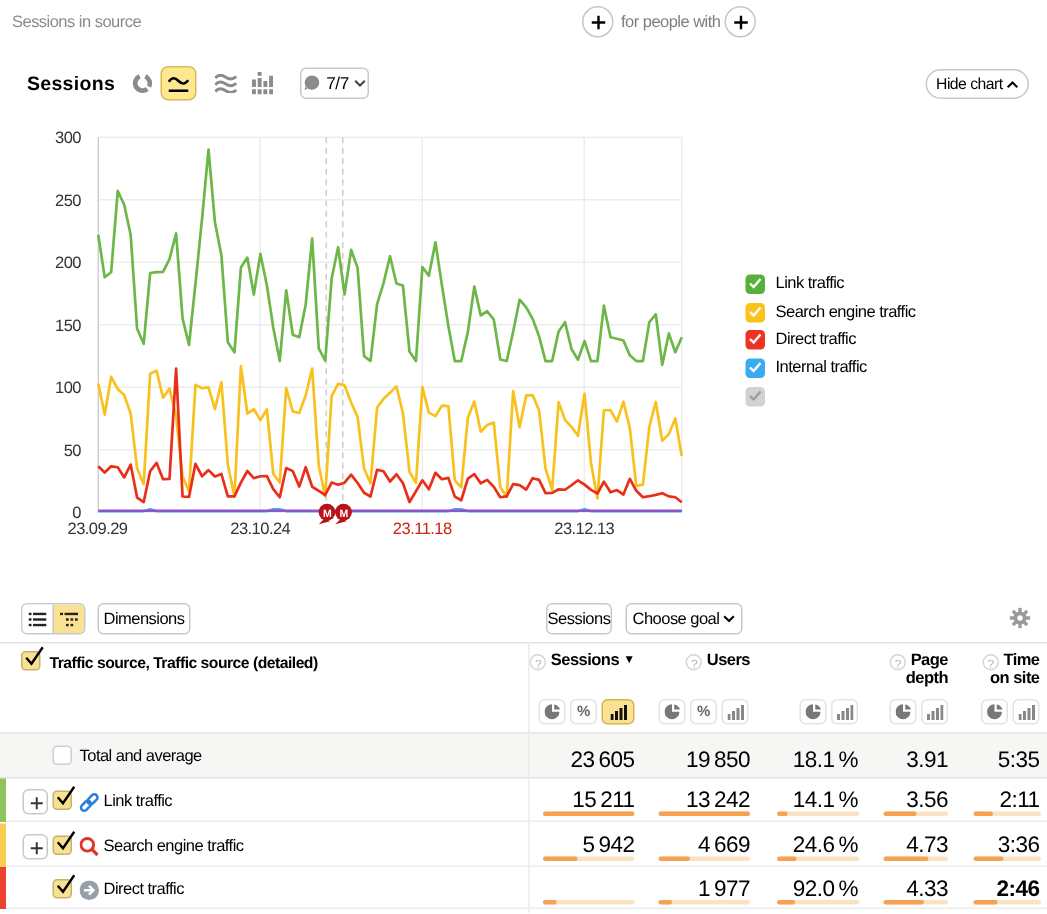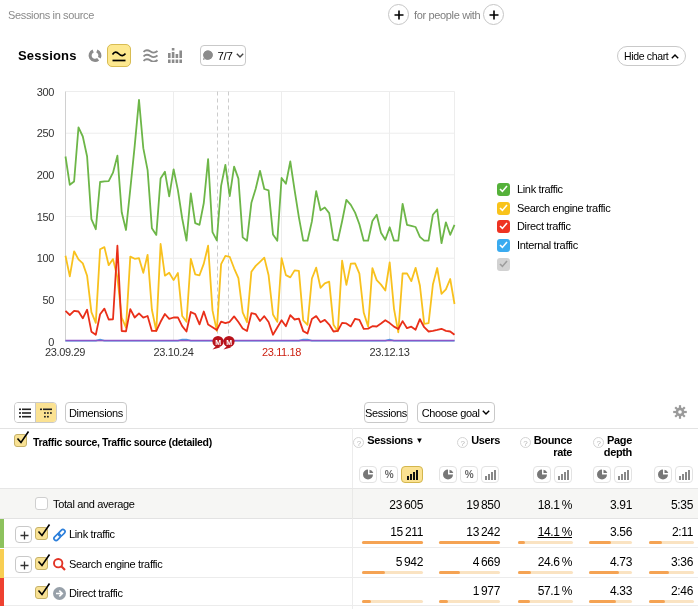--- a/index.html
+++ b/index.html
@@ -4,21 +4,21 @@
 * { margin:0; padding:0; box-sizing:border-box; }
 html,body { width:698px; height:609px; background:#fff; font-family:"Liberation Sans",sans-serif; color:#000; overflow:hidden; }
 #page { letter-spacing:-0.35px; }
 .abs { position:absolute; }
 #page { position:relative; width:698px; height:609px; }
 .gray { color:#8a8a8a; }
 .btn { position:absolute; border:1px solid #c9c9c9; border-radius:4px; background:#fff; display:flex; align-items:center; justify-content:center; font-size:11px; }
 .chk { position:absolute; width:13px; height:13px; border-radius:3px; }
 .bar { position:absolute; height:3px; border-radius:1.5px; background:#fae3c2; }
 .bar > i { position:absolute; left:0; top:0; bottom:0; border-radius:1.5px; background:#f5a353; display:block; }
-.num { position:absolute; font-size:12px; text-align:right; }
+.num { position:absolute; font-size:15px; text-align:right; }
 .colhead { position:absolute; font-size:11px; font-weight:bold; text-align:right; line-height:12px; }
 .sbtn { position:absolute; height:17px; border:1px solid #e3e3e3; border-radius:4px; background:#fff; display:flex; align-items:center; justify-content:center; }
 .sbtn.sel { background:#fbe292; border:1px solid #d3b64d; }
 </style></head>
 <body>
 <div id="page">
 
 <div class="abs gray" style="left:8px; top:9px; font-size:11px;">Sessions in source</div>
 <div class="abs" style="left:388px; top:4px; width:21px; height:21px; border:1px solid #c6c6c6; border-radius:50%;">
   <svg class="abs" style="left:4.5px; top:4.5px;" width="10" height="10" viewBox="0 0 10 10">
@@ -204,22 +204,22 @@
 <div class="abs" style="left:0; top:428px; width:698px; height:181px; border-top:1px solid #e3e3e3;"></div>
 <div class="abs" style="left:352px; top:428px; width:1px; height:181px; background:#ececec;"></div>
 
 <div class="chk" style="left:14px; top:434px; background:#f8e194; border:1px solid #c6b269;"></div>
 <svg class="abs" style="left:16px; top:430px;" width="14" height="15" viewBox="0 0 14 15">
       <path d="M1.5 8.5 L5 12.5 L12.5 1.5" stroke="#000" stroke-width="1.6" fill="none"></path>
     </svg>
 <div class="abs" style="left:33px; top:436px; font-size:10.5px; font-weight:bold;">Traffic source, Traffic source (detailed)</div>
 <div class="colhead" style="left:333px; top:434px; width:90px;"><span style="display:inline-block; width:11px; height:11px; border:1px solid #d4d4d4; border-radius:50%; font-size:8px; font-weight:normal; color:#b5b5b5; text-align:center; line-height:11px; position:relative; top:2px; margin-right:3px;">?</span>Sessions <span style="font-size:8px; position:relative; top:-1px;">▼</span></div>
 <div class="colhead" style="left:410px; top:434px; width:90px;"><span style="display:inline-block; width:11px; height:11px; border:1px solid #d4d4d4; border-radius:50%; font-size:8px; font-weight:normal; color:#b5b5b5; text-align:center; line-height:11px; position:relative; top:2px; margin-right:3px;">?</span>Users</div>
-<div class="colhead" style="left:482px; top:434px; width:90px;"><span style="display:inline-block; width:11px; height:11px; border:1px solid #d4d4d4; border-radius:50%; font-size:8px; font-weight:normal; color:#b5b5b5; text-align:center; line-height:11px; position:relative; top:2px; margin-right:3px;">?</span>Bounce<br>rate</div>
 <div class="colhead" style="left:542px; top:434px; width:90px;"><span style="display:inline-block; width:11px; height:11px; border:1px solid #d4d4d4; border-radius:50%; font-size:8px; font-weight:normal; color:#b5b5b5; text-align:center; line-height:11px; position:relative; top:2px; margin-right:3px;">?</span>Page<br>depth</div>
+<div class="colhead" style="left:603px; top:434px; width:90px;"><span style="display:inline-block; width:11px; height:11px; border:1px solid #d4d4d4; border-radius:50%; font-size:8px; font-weight:normal; color:#b5b5b5; text-align:center; line-height:11px; position:relative; top:2px; margin-right:3px;">?</span>Time<br>on site</div>
 <div class="sbtn" style="left:359px; top:466px; width:18px;">
       <svg width="11" height="11" viewBox="0 0 11 11">
         <path d="M5 5.5 L5 0.5 A5 5 0 1 0 10 5.5 Z" fill="#777"></path>
         <path d="M6.5 0.7 A5 5 0 0 1 10.3 4 L6.5 4 Z" fill="#777"></path>
       </svg>
     </div>
 <div class="sbtn" style="left:380px; top:466px; width:18px;">
       <span style="font-size:10px; font-weight:bold; color:#666;">%</span>
     </div>
 <div class="sbtn sel" style="left:401px; top:466px; width:22px;">
@@ -329,21 +329,21 @@
     </svg>
 <div class="abs" style="left:69px; top:528px; font-size:11px;">Link traffic</div>
 <div class="num" style="left:343px; top:525px; width:80px;">15 211</div>
 <div class="bar" style="left:361.5px; top:541px; width:61px;">
       <i style="width:100%;"></i>
     </div>
 <div class="num" style="left:420px; top:525px; width:80px;">13 242</div>
 <div class="bar" style="left:439.0px; top:541px; width:61px;">
       <i style="width:100%;"></i>
     </div>
-<div class="num" style="left:492px; top:525px; width:80px;text-decoration:underline;">14.1 %</div>
+<div class="num" style="left:492px; top:525px; width:80px;">14.1 %</div>
 <div class="bar" style="left:517.5px; top:541px; width:55px;">
       <i style="width:13%;"></i>
     </div>
 <div class="num" style="left:552px; top:525px; width:80px;">3.56</div>
 <div class="bar" style="left:589.0px; top:541px; width:43px;">
       <i style="width:52%;"></i>
     </div>
 <div class="num" style="left:613px; top:525px; width:80px;">2:11</div>
 <div class="bar" style="left:649.0px; top:541px; width:44.5px;">
       <i style="width:29%;"></i>
@@ -396,25 +396,25 @@
     </svg>
 <div class="abs" style="left:69px; top:587px; font-size:11px;">Direct traffic</div>
 <div class="num" style="left:343px; top:584px; width:80px;margin-top:23px;">2 233</div>
 <div class="bar" style="left:361.5px; top:600px; width:61px;">
       <i style="width:15%;"></i>
     </div>
 <div class="num" style="left:420px; top:584px; width:80px;">1 977</div>
 <div class="bar" style="left:439.0px; top:600px; width:61px;">
       <i style="width:15%;"></i>
     </div>
-<div class="num" style="left:492px; top:584px; width:80px;">57.1 %</div>
+<div class="num" style="left:492px; top:584px; width:80px;">92.0 %</div>
 <div class="bar" style="left:517.5px; top:600px; width:55px;">
       <i style="width:23%;"></i>
     </div>
 <div class="num" style="left:552px; top:584px; width:80px;">4.33</div>
 <div class="bar" style="left:589.0px; top:600px; width:43px;">
       <i style="width:62%;"></i>
     </div>
-<div class="num" style="left:613px; top:584px; width:80px;">2:46</div>
+<div class="num" style="left:613px; top:584px; width:80px;font-weight:bold;">2:46</div>
 <div class="bar" style="left:649.0px; top:600px; width:44.5px;">
       <i style="width:36%;"></i>
     </div>
 
 </div>
 </body></html>

